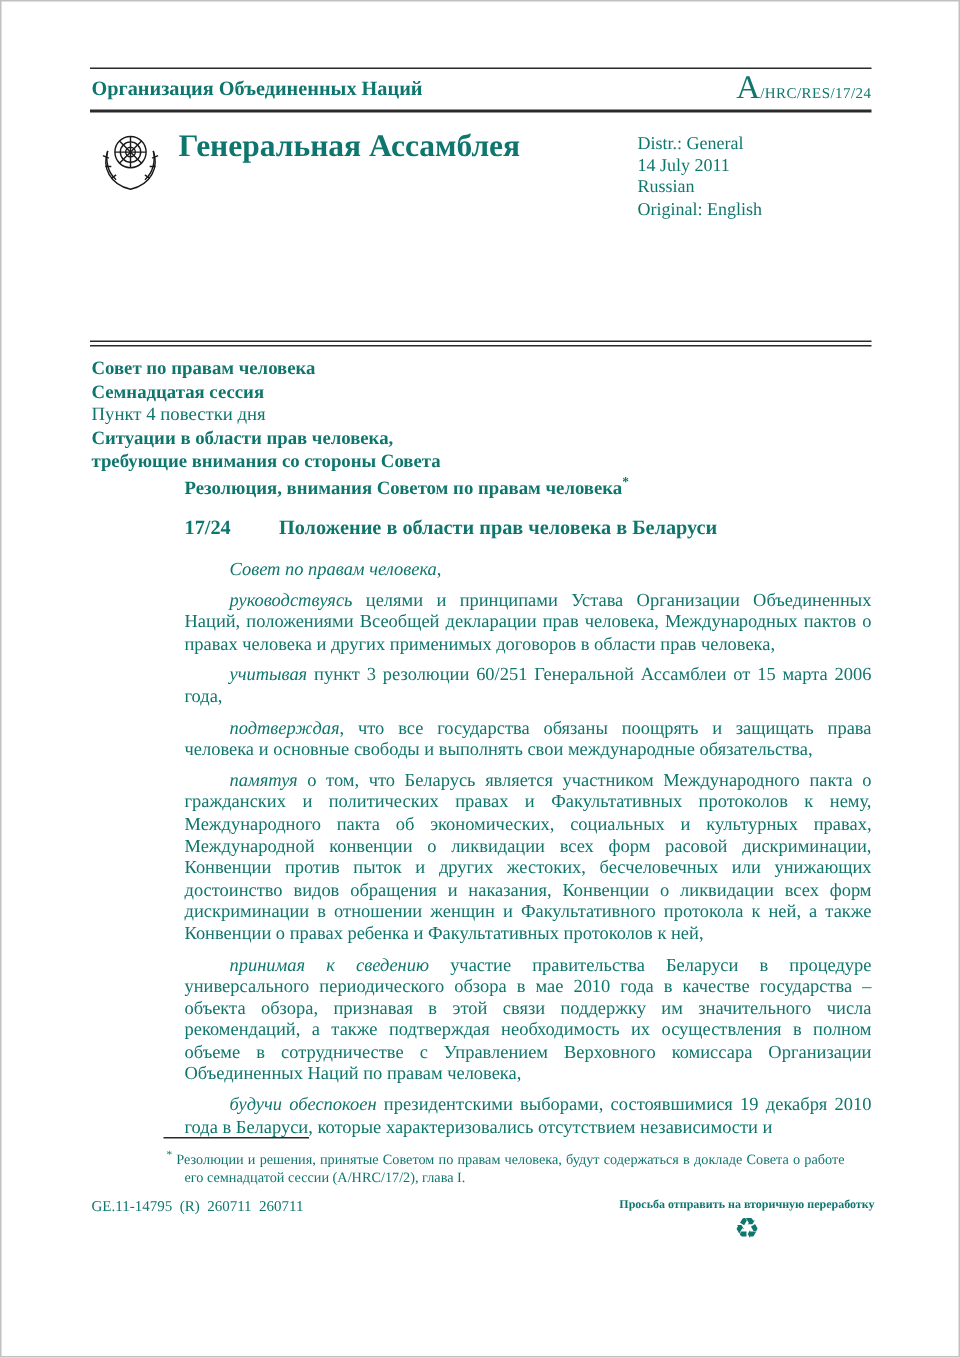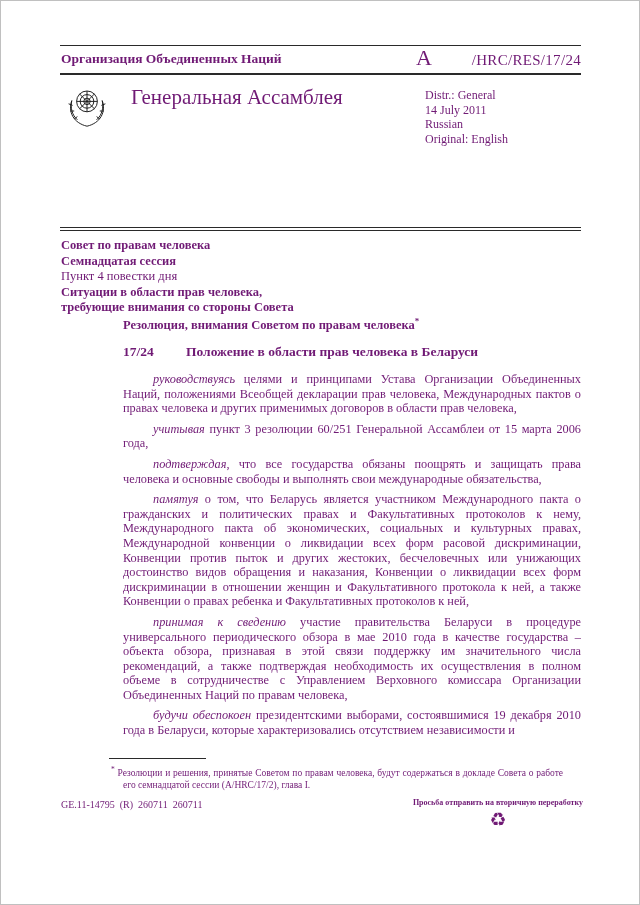--- a/index.html
+++ b/index.html
@@ -1,33 +1,33 @@
 <!DOCTYPE html>
 <html><head>
 <meta charset="utf-8">
 <style>
   html,body { margin:0; padding:0; background:#d9d9d9; }
   .page {
     position:relative; width:640px; height:905px; margin:0 auto;
     background:#ffffff; border:1px solid #c0c0c0; box-sizing:border-box;
-    font-family:"Liberation Serif", serif; color:#701a75;
+    font-family:"Liberation Serif", serif; color:#0f766e;
     overflow:hidden;
   }
   .rule { position:absolute; left:59px; right:58px; border-top:1px solid #2a2a2a; }
   .rule-top { top:44px; }
   .rule-mid { top:72px; border-top-width:2px; }
   .rule-double { top:226px; height:2px; border-top:1px solid #2a2a2a; border-bottom:1px solid #2a2a2a; }
 
   .org-name { position:absolute; left:60px; top:50px; font-weight:bold; font-size:13.5px; }
   .doc-symbol { position:absolute; right:58px; top:45px; display:flex; align-items:baseline; }
   .doc-symbol .big-a { font-size:22px; line-height:24px; }
-  .doc-symbol .suffix { font-size:15px; letter-spacing:0.3px;margin-left:40px; }
+  .doc-symbol .suffix { font-size:10px; letter-spacing:0.3px; }
 
   .emblem { position:absolute; left:62px; top:82px; width:48px; height:48px; }
-  .assembly-title { position:absolute; left:130px; top:84px; font-weight:normal; font-size:21px; }
+  .assembly-title { position:absolute; left:118px; top:84px; font-weight:bold; font-size:21px; }
   .distr-block { position:absolute; left:424px; top:87px; font-size:12px; line-height:14.5px; }
   .distr-block div { white-space:nowrap; }
 
   .session-block { position:absolute; left:60px; top:237px; font-size:12.5px; line-height:15.5px; }
   .session-block .b { font-weight:bold; }
 
   .res-title { position:absolute; left:122px; top:315px; font-weight:bold; font-size:12.5px; }
   .res-title sup { font-size:9px; }
 
   .res-heading { position:absolute; left:122px; top:343px; font-weight:bold; font-size:13.5px; display:flex; }
@@ -105,20 +105,21 @@
   <div class="res-title">
     <span>Резолюция, внимания Советом по правам человека</span><sup>*</sup>
   </div>
 
   <div class="res-heading">
     <span class="num">17/24</span>
     <span>Положение в области прав человека в Беларуси</span>
   </div>
 
   <div class="body-col">
+      <p class="para"><span class="lead">Совет по правам человека</span><span>,</span></p>
       <p class="para"><span class="lead">руководствуясь</span><span> целями и принципами Устава Организации Объединенных Наций, положениями Всеобщей декларации прав человека, Международных пактов о правах человека и других применимых договоров в области прав человека,</span></p>
       <p class="para"><span class="lead">учитывая</span><span> пункт 3 резолюции 60/251 Генеральной Ассамблеи от 15 марта 2006 года,</span></p>
       <p class="para"><span class="lead">подтверждая</span><span>, что все государства обязаны поощрять и защищать права человека и основные свободы и выполнять свои международные обязательства,</span></p>
       <p class="para"><span class="lead">памятуя</span><span> о том, что Беларусь является участником Международного пакта о гражданских и политических правах и Факультативных протоколов к нему, Международного пакта об экономических, социальных и культурных правах, Международной конвенции о ликвидации всех форм расовой дискриминации, Конвенции против пыток и других жестоких, бесчеловечных или унижающих достоинство видов обращения и наказания, Конвенции о ликвидации всех форм дискриминации в отношении женщин и Факультативного протокола к ней, а также Конвенции о правах ребенка и Факультативных протоколов к ней,</span></p>
       <p class="para"><span class="lead">принимая к сведению</span><span> участие правительства Беларуси в процедуре универсального периодического обзора в мае 2010 года в качестве государства – объекта обзора, признавая в этой связи поддержку им значительного числа рекомендаций, а также подтверждая необходимость их осуществления в полном объеме в сотрудничестве с Управлением Верховного комиссара Организации Объединенных Наций по правам человека,</span></p>
       <p class="para"><span class="lead">будучи обеспокоен</span><span> президентскими выборами, состоявшимися 19 декабря 2010 года в Беларуси, которые характеризовались отсутствием независимости и</span></p>
     </div>
 
   <div class="footnote-rule"></div>
   <div class="footnote">

